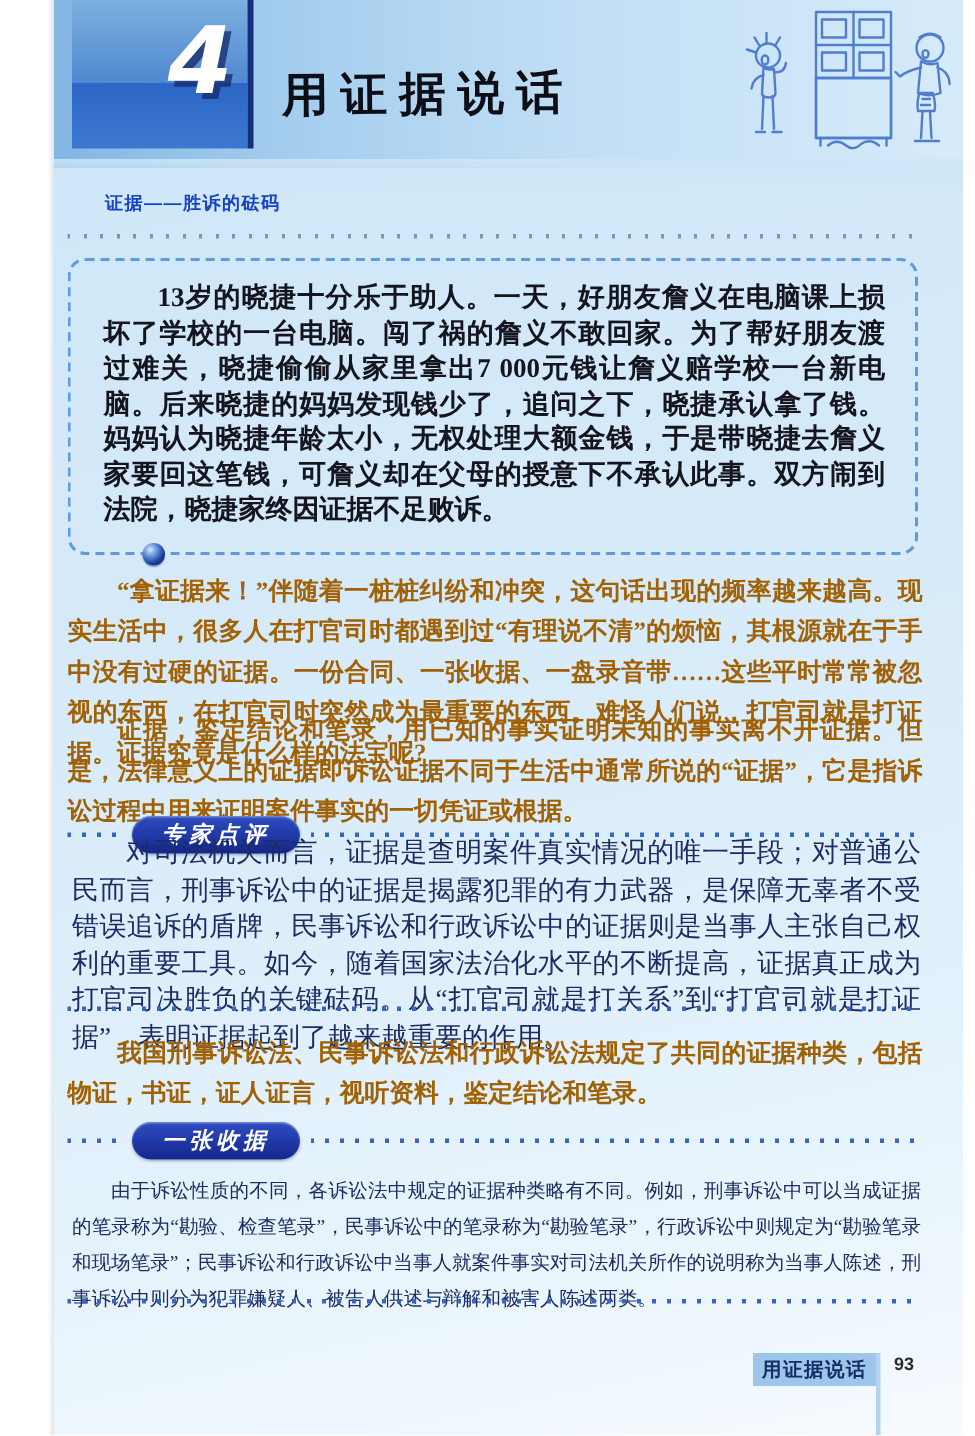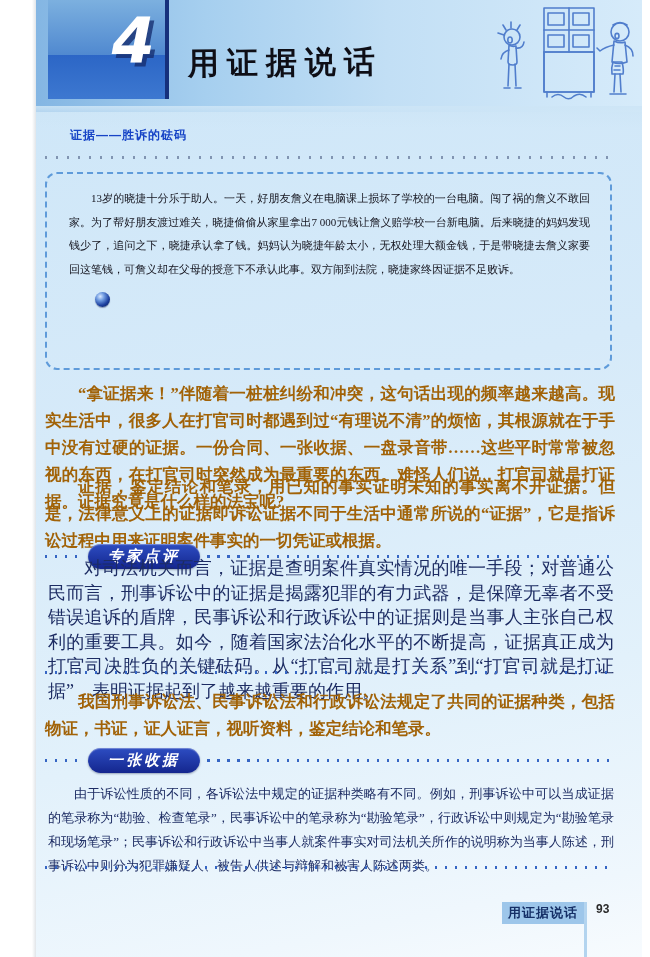--- a/index.html
+++ b/index.html
@@ -51,22 +51,22 @@
   .dots-gray { background-image:repeating-linear-gradient(90deg, rgba(86,104,140,.65) 0 2px, transparent 2px 11px); }
   .dots-blue { background-image:repeating-linear-gradient(90deg, #3666c4 0 2.5px, transparent 2.5px 10px); }
   .heading-dots { left:45px; top:156px; width:567px; }
 
   .story-box {
     position:absolute; left:45px; top:172px; width:567px; height:198px;
     border:2px dashed #5f9bda; border-radius:12px;
     padding:13px 20px 6px 22px;
   }
   .story-text {
-    font-size:11px; line-height:23.5px; color:#15151f;
-    font-weight:400; text-indent:2em; text-align:justify;
+    font-size:18px; line-height:23.5px; color:#15151f;
+    font-weight:700; text-indent:2em; text-align:justify;
   }
   .question-line {
     margin-top:7px; font-size:14.5px; line-height:25px; color:#10102e;
     font-weight:600; text-indent:1.8em; text-align:justify;
   }
   .ball-icon {
     display:inline-block; width:15px; height:15px; border-radius:50%;
     margin-right:9px; vertical-align:-2px;
     background:radial-gradient(circle at 35% 30%, #d8e8ff 0%, #6e9ae0 28%, #1c3f9e 62%, #0a1746 100%);
     box-shadow:0 1px 1px rgba(10,23,70,.4);

